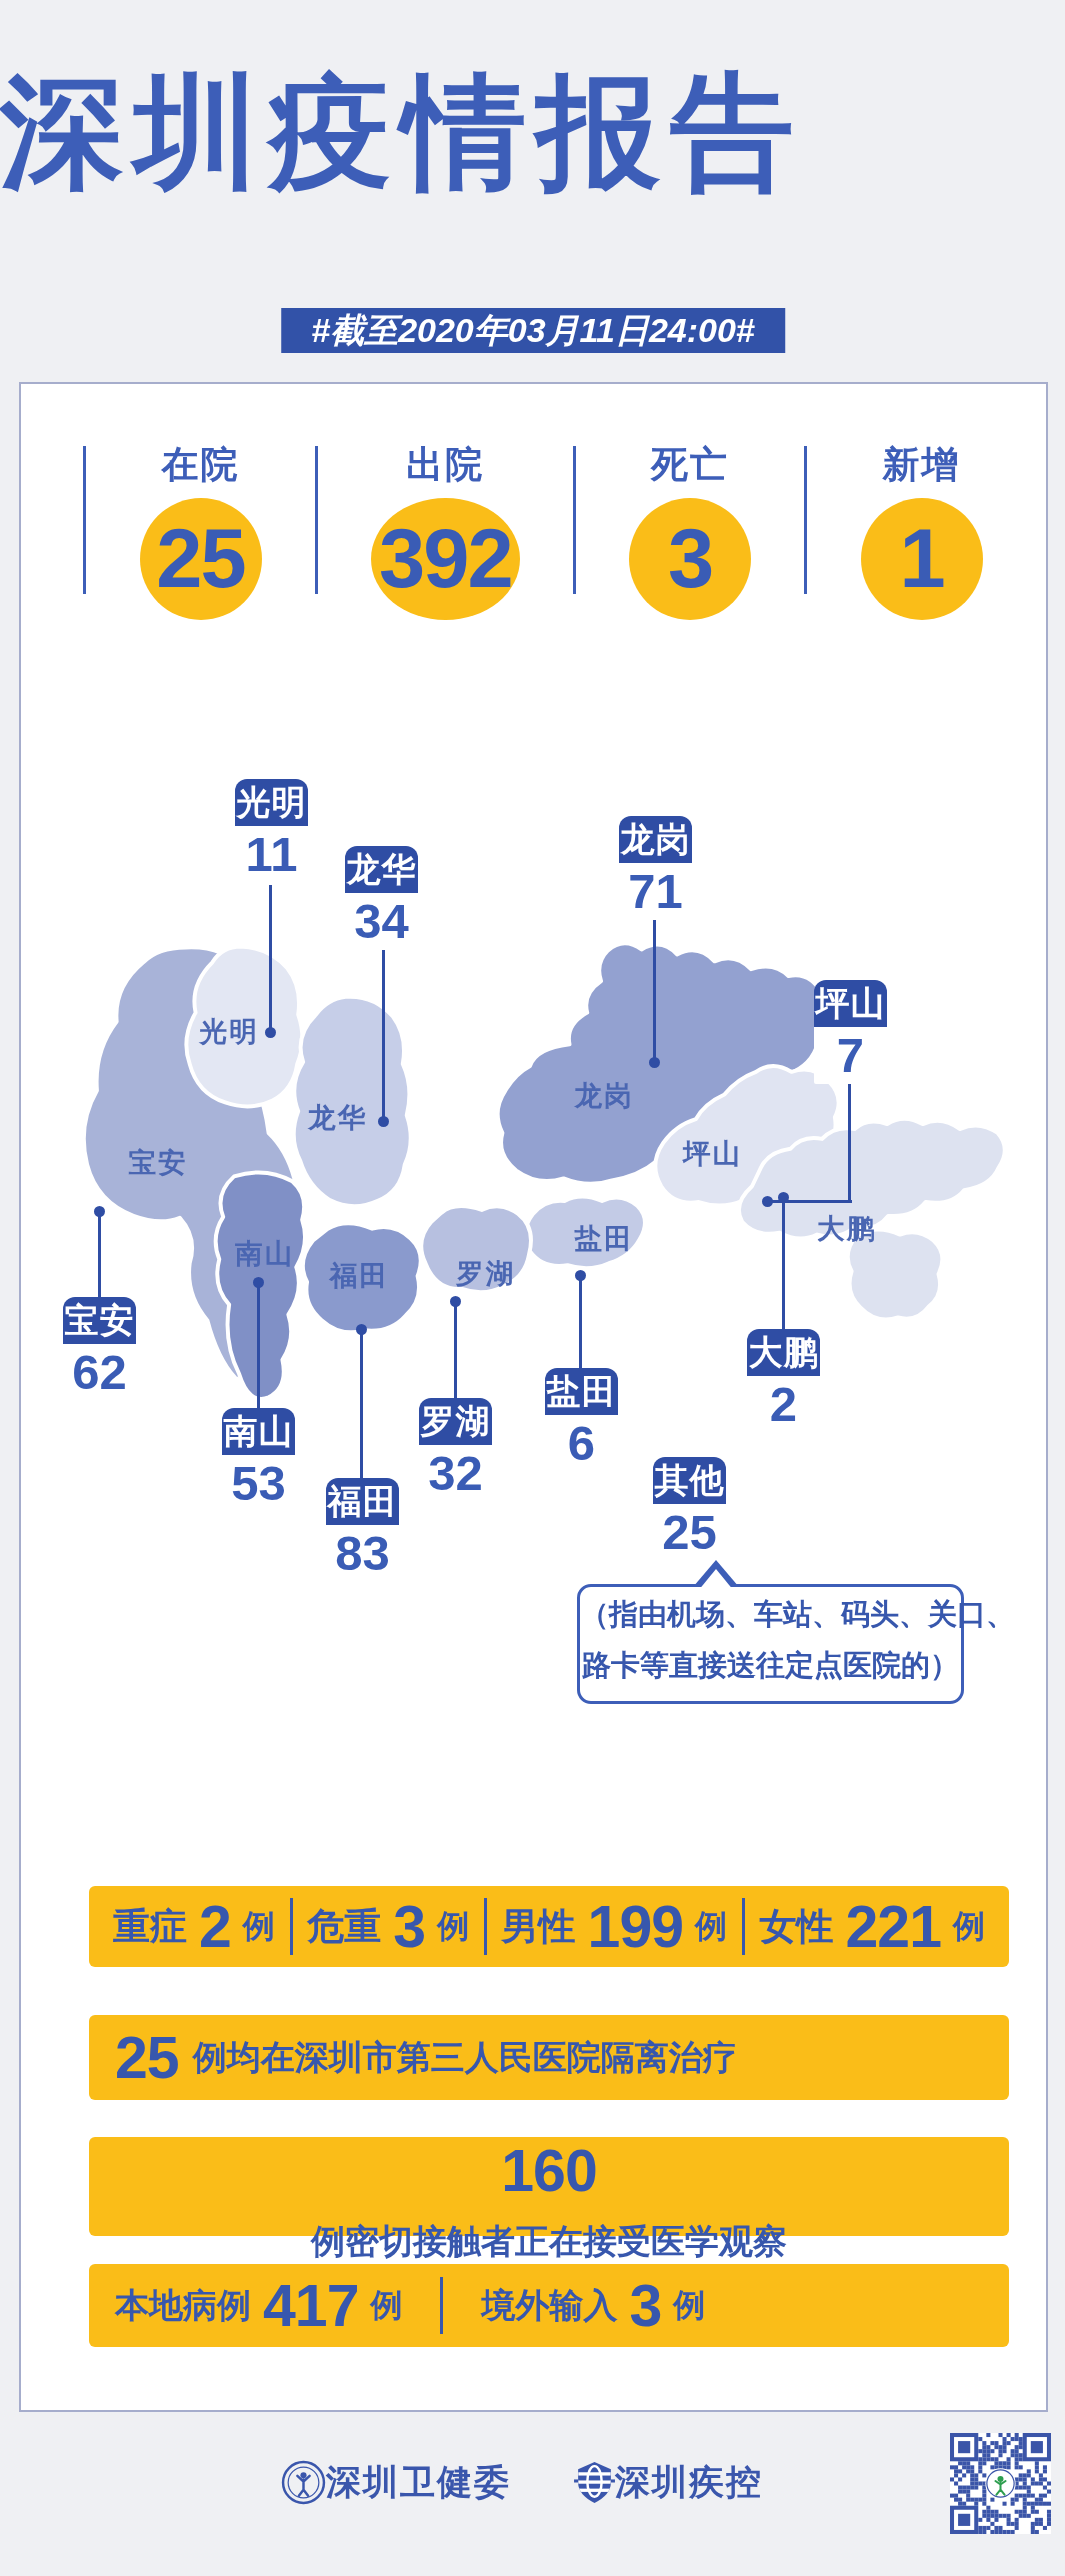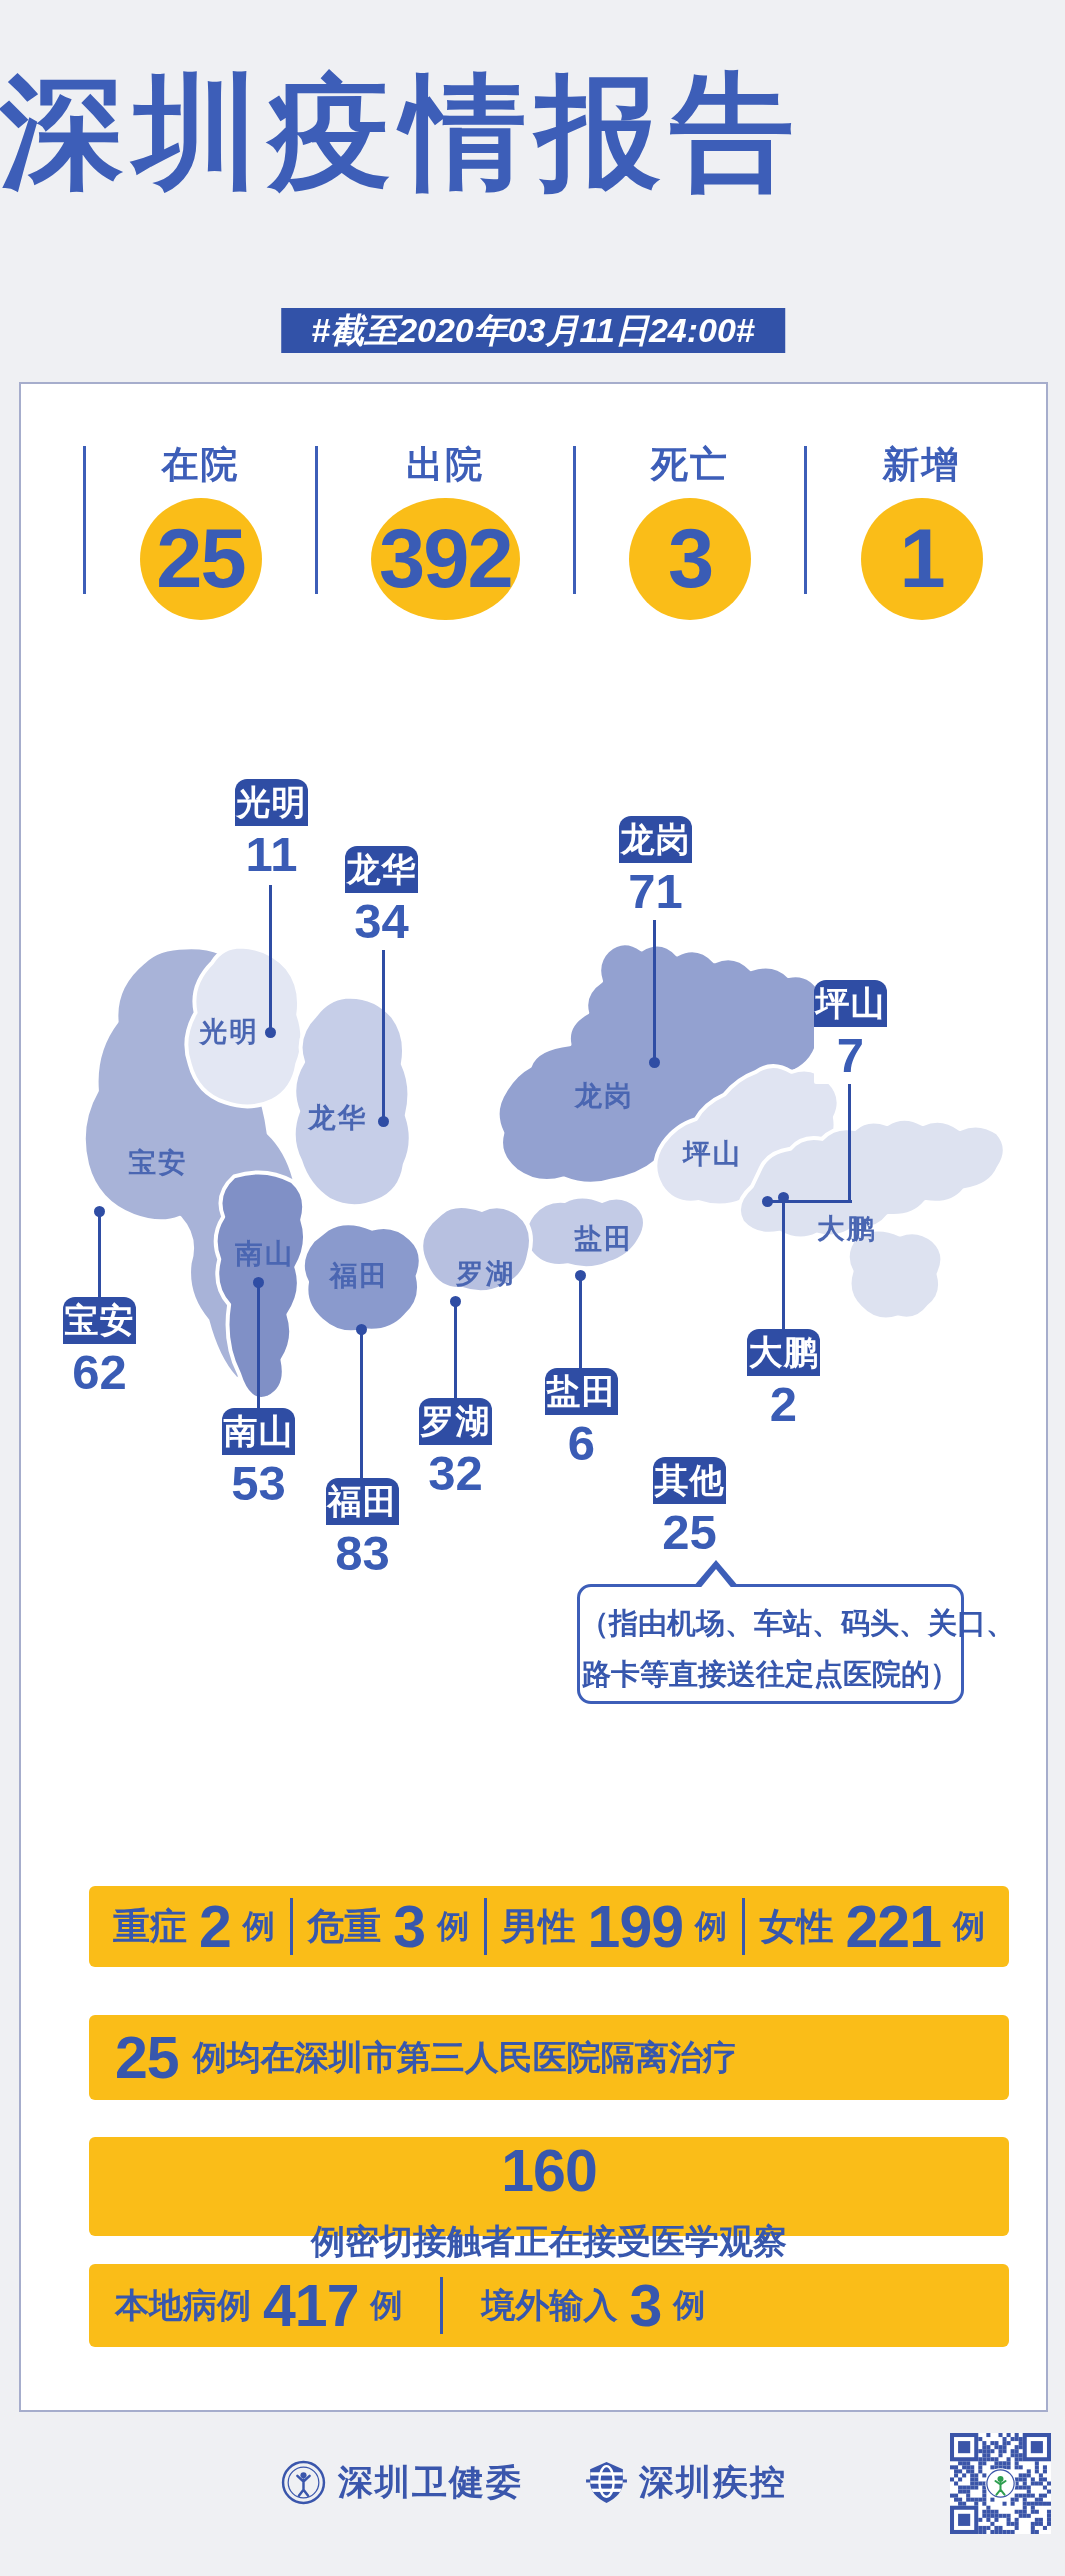--- a/index.html
+++ b/index.html
@@ -43,21 +43,21 @@
     height:47px;line-height:47px;border-radius:12px 12px 0 0;letter-spacing:1px;}
   .badge .bd{background:#fff;color:#3A5CB5;font-size:49px;font-weight:800;
     height:57px;line-height:57px;border-radius:0 0 2px 2px;}
   .cline{position:absolute;width:3px;background:var(--blue-deep);}
   .cline-h{position:absolute;height:3px;background:var(--blue-deep);}
   .cdot{position:absolute;width:11px;height:11px;border-radius:50%;background:var(--blue-deep);}
 
   
   .note{position:absolute;left:577px;top:1584px;width:387px;height:120px;background:#fff;
     border:3px solid var(--blue);border-radius:14px;text-align:center;color:var(--blue-txt);
-    font-size:29px;font-weight:700;line-height:51px;padding-top:11px;white-space:nowrap;}
+    font-size:29px;font-weight:700;line-height:51px;padding-top:4px;white-space:nowrap;font-family:Liberation Mono, monospace;}
   .tri-out{position:absolute;left:693px;top:1560px;width:0;height:0;
     border-left:23px solid transparent;border-right:23px solid transparent;
     border-bottom:27px solid var(--blue);}
   .tri-in{position:absolute;left:698px;top:1569px;width:0;height:0;
     border-left:18px solid transparent;border-right:18px solid transparent;
     border-bottom:22px solid #fff;z-index:3;}
 
   
   .bar{position:absolute;left:89px;width:920px;background:var(--yellow);border-radius:6px;
     display:flex;align-items:center;color:var(--blue-txt);}
@@ -68,21 +68,21 @@
   .bar-1{top:1886px;height:81px;justify-content:space-between;padding:0 24px;}
   .bar-1 .grp{display:flex;align-items:center;gap:12px;}
   .bar-2{top:2015px;height:85px;padding:0 26px;gap:14px;}
   .bar-3{top:2137px;height:99px;padding:0 26px;gap:14px;flex-direction:column;}
   .bar-4{top:2264px;height:83px;padding:0 26px;gap:12px;}
   .bar-4 .vdiv{margin:0 26px;}
   .bar .txt{font-size:34px;font-weight:800;}
 
   
   .footer{position:absolute;left:281px;top:2459px;display:flex;align-items:center;gap:63px;}
-  .org{display:flex;align-items:center;gap:12px;}
+  .org{display:flex;align-items:center;gap:0;}
   .org-name{font-size:35px;font-weight:700;color:#3A56AC;letter-spacing:2px;}
   .qr{position:absolute;left:950px;top:2433px;}
 </style>
 </head>
 <body>
 
 <div class="page">
 
   <div class="title">深圳疫情报告</div>
   <div class="banner">#截至2020年03月11日24:00#</div>

